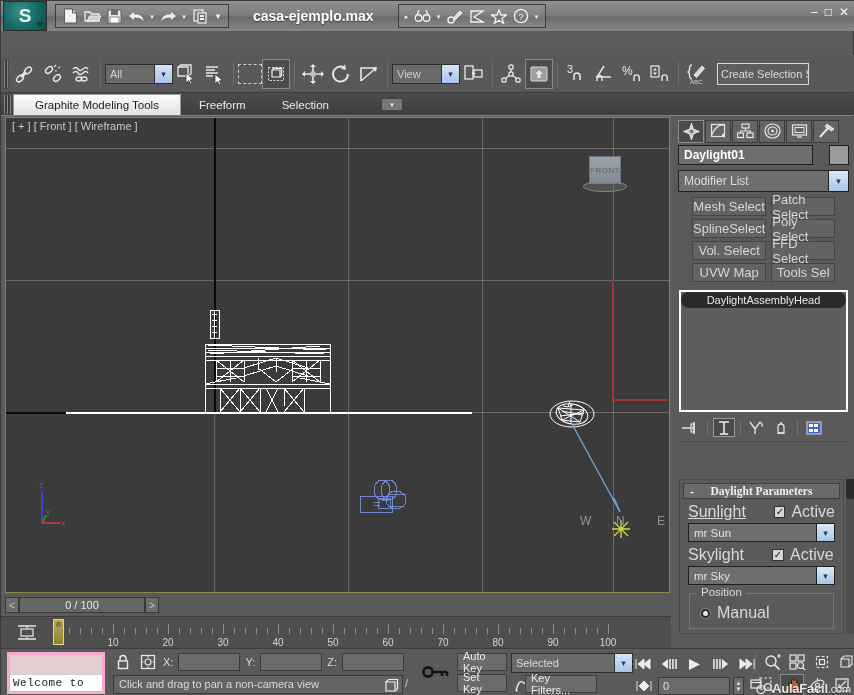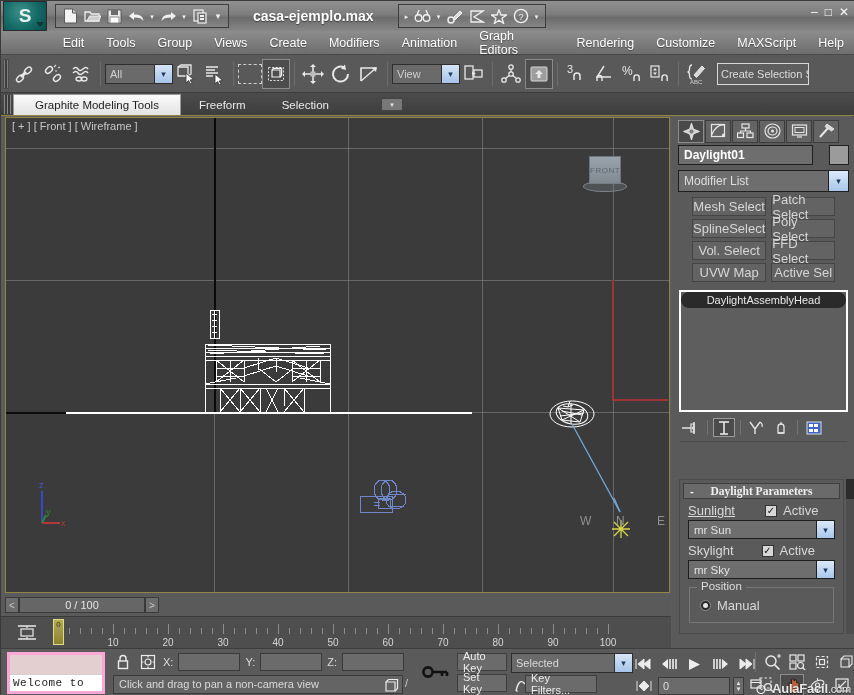--- a/index.html
+++ b/index.html
@@ -310,21 +310,21 @@
     position: absolute; left: 7px; top: 362px; width: 165px; height: 155px;
     border: 1px solid #4a4a4a; background: #5a5a5a;
   }
   #rolloutheader {
     margin: 3px 3px 0 3px; height: 16px; background: #6a6a6a; border: 1px solid #3f3f3f;
     display: flex; align-items: center; color: #efefef; font-size: 11.5px; font-weight: bold;
   }
   #rolloutheader .minus { width: 16px; text-align: center; }
   #rolloutheader .ttl { flex: 1; text-align: center; padding-right: 16px; font-family: Liberation Serif, serif; }
   .prow { display: flex; align-items: center; padding: 4px 8px 0 8px; gap: 6px; }
-  .plabel { color: #d8d8d8; font-size: 13px; }
+  .plabel { color: #d8d8d8; font-size: 16px; }
   .plabel u { text-decoration: underline; }
   .chk { width: 12px; height: 12px; background: #d7d7d7; border: 1px solid #333;
          color: #111; font-size: 10px; line-height: 10px; text-align: center; }
   .pcombo {
     margin: 2px 8px 0 8px; height: 19px; background: #6e6e6e; border: 1px solid #1f1f1f;
     color: #e2e2e2; font-size: 11.5px; display: flex; align-items: center; padding-left: 5px;
     position: relative;
   }
   .pcombo .arrow {
     position: absolute; right: 0; top: 0; bottom: 0; width: 18px;
@@ -454,35 +454,20 @@
       </div>
     </div>
 
     <div id="winbtns">
       <span>–</span>
       <span>□</span>
       <span>✕</span>
     </div>
   </div>
 
-  <div id="menubar">
-    <div style="width:52px"></div>
-    <div class="menuitem">Edit</div>
-    <div class="menuitem">Tools</div>
-    <div class="menuitem">Group</div>
-    <div class="menuitem">Views</div>
-    <div class="menuitem">Create</div>
-    <div class="menuitem">Modifiers</div>
-    <div class="menuitem">Animation</div>
-    <div class="menuitem">Graph Editors</div>
-    <div class="menuitem">Rendering</div>
-    <div class="menuitem">Customize</div>
-    <div class="menuitem">MAXScript</div>
-    <div class="menuitem">Help</div>
-  </div>
 
   <div id="maintoolbar">
     <div class="grip"></div>
 
     <div class="tbicon">
       <svg width="22" height="20" viewBox="0 0 22 20">
           <path d="M6 13 L11 8" stroke="#e8e8e8" stroke-width="3" fill="none"></path>
           <ellipse cx="5" cy="14.5" rx="4" ry="2.6" transform="rotate(-45 5 14.5)" fill="none" stroke="#e8e8e8" stroke-width="1.5"></ellipse>
           <ellipse cx="13" cy="6.5" rx="4" ry="2.6" transform="rotate(-45 13 6.5)" fill="none" stroke="#e8e8e8" stroke-width="1.5"></ellipse>
         </svg>
@@ -1049,21 +1034,21 @@
     </div>
 
     <div id="modbtns">
       <div class="modbtn">Mesh Select</div>
       <div class="modbtn">Patch Select</div>
       <div class="modbtn">SplineSelect</div>
       <div class="modbtn">Poly Select</div>
       <div class="modbtn">Vol. Select</div>
       <div class="modbtn">FFD Select</div>
       <div class="modbtn">UVW Map</div>
-      <div class="modbtn">Active Sel</div>
+      <div class="modbtn">Tools Sel</div>
     </div>
 
     <div id="stack">
       <div class="row">DaylightAssemblyHead</div>
     </div>
 
     <div id="stackicons">
       <div class="sticon">
         <svg width="18" height="14" viewBox="0 0 18 14">
             <path d="M0 7 h9" stroke="#e4e4e4" stroke-width="1.5"></path>

